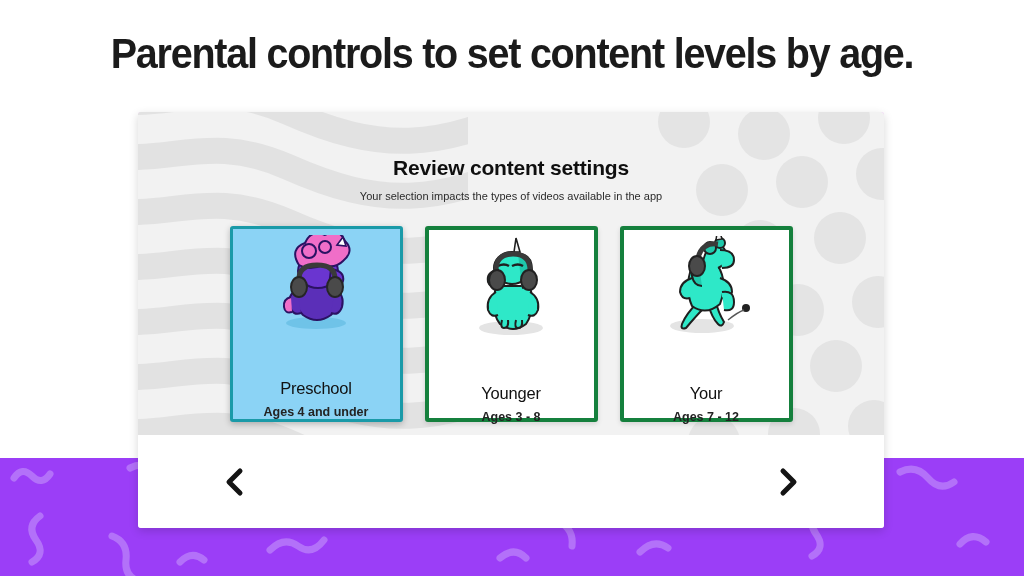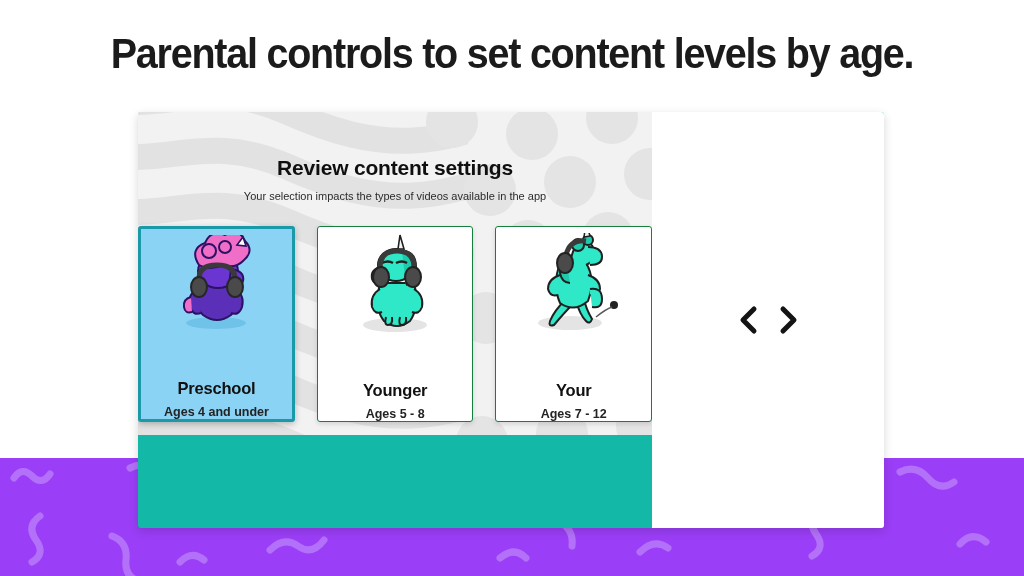--- a/index.html
+++ b/index.html
@@ -31,26 +31,26 @@
     top:458px; bottom:0;
     background:#9B3EF7;
     overflow:hidden;
   }
 
   
   .dialog{
     position:absolute;
     left:138px; top:112px;
     width:746px; height:416px;
-    background:#14b8a6;
+    background:#f0abfc;
     border-radius:3px;
     box-shadow:0 3px 10px rgba(0,0,0,.16);
     overflow:hidden;
     display:flex;
-    flex-direction:row;
+    flex-direction:column;
   }
 
   .dialog-body{
     position:relative;
     height:323px;
     background:#f2f2f2;
     overflow:hidden;
   }
   
   .waves{
@@ -84,21 +84,21 @@
     position:relative;
     z-index:3;
     margin-top:24px;
     display:flex;
     justify-content:center;
     gap:22px;
   }
   .age-card{
     width:173px; height:196px;
     background:#ffffff;
-    border:1px solid #15803d;
+    border:4px solid #15803d;
     border-radius:3px;
     box-shadow:0 2px 5px rgba(0,0,0,.13);
     display:flex;
     flex-direction:column;
     align-items:center;
     cursor:pointer;
     position:relative;
   }
   .age-card.selected{
     background:#8BD3F5;
@@ -108,21 +108,21 @@
   .char-wrap{
     flex:1;
     display:flex;
     align-items:center;
     justify-content:center;
     width:100%;
     padding-top:6px;
   }
   .card-title{
     font-size:16.5px;
-    font-weight:bold;
+    font-weight:normal;
     color:#111;
     letter-spacing:-.2px;
     margin-top:48px;
   }
   .card-sub{
     font-size:12.5px;
     color:#232323;
     margin-top:7px;
     margin-bottom:14px;
     font-weight:bold;
@@ -273,21 +273,21 @@
             <path d="M44 30 q6 -3 11 0" stroke="#1f1f1f" stroke-width="2.5" fill="none"></path>
 
             <path d="M46 16 l2 -14 l4 14 z" fill="#f4f4f4" stroke="#1f1f1f" stroke-width="1.6"></path>
 
             <path d="M28 34 q0 -16 17 -16 q17 0 17 16" fill="none" stroke="#3a3a3a" stroke-width="5"></path>
             <ellipse cx="29" cy="44" rx="8" ry="10" fill="#4a4a4a" stroke="#222" stroke-width="2"></ellipse>
             <ellipse cx="61" cy="44" rx="8" ry="10" fill="#4a4a4a" stroke="#222" stroke-width="2"></ellipse>
           </svg>
         </div>
         <div class="card-title">Younger</div>
-        <div class="card-sub">Ages 5 - 8</div>
+        <div class="card-sub">Ages 3 - 8</div>
       </div>
 
       <div class="age-card">
         <div class="char-wrap">
           <svg width="96" height="100" viewBox="0 0 96 100">
             <ellipse cx="44" cy="90" rx="32" ry="7" fill="#e4e4e4"></ellipse>
 
             <path d="M40 66 q-12 12 -16 22 q-2 6 4 4 q10 -12 18 -20z" fill="#2EE8C8" stroke="#1f1f1f" stroke-width="2"></path>
             <path d="M50 68 q4 14 10 20 q4 4 6 -2 q-6 -10 -8 -20z" fill="#2EE8C8" stroke="#1f1f1f" stroke-width="2"></path>
 

